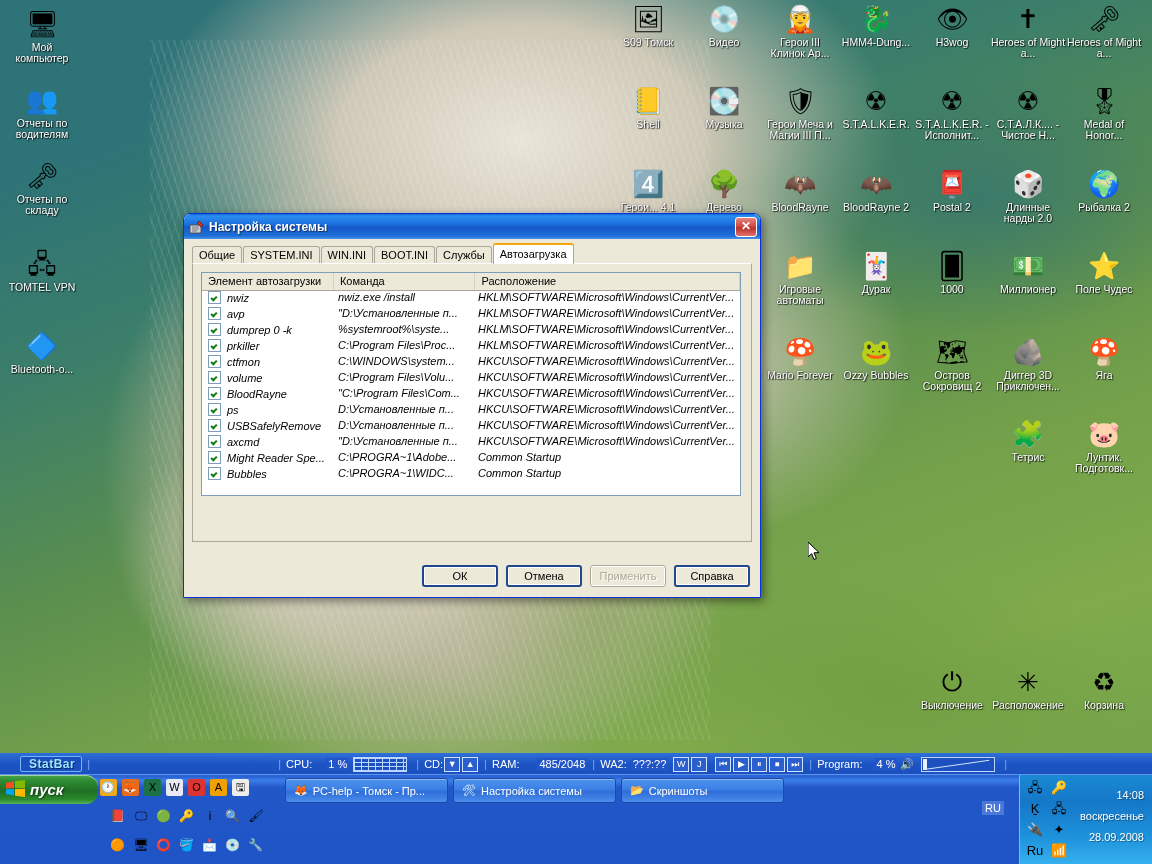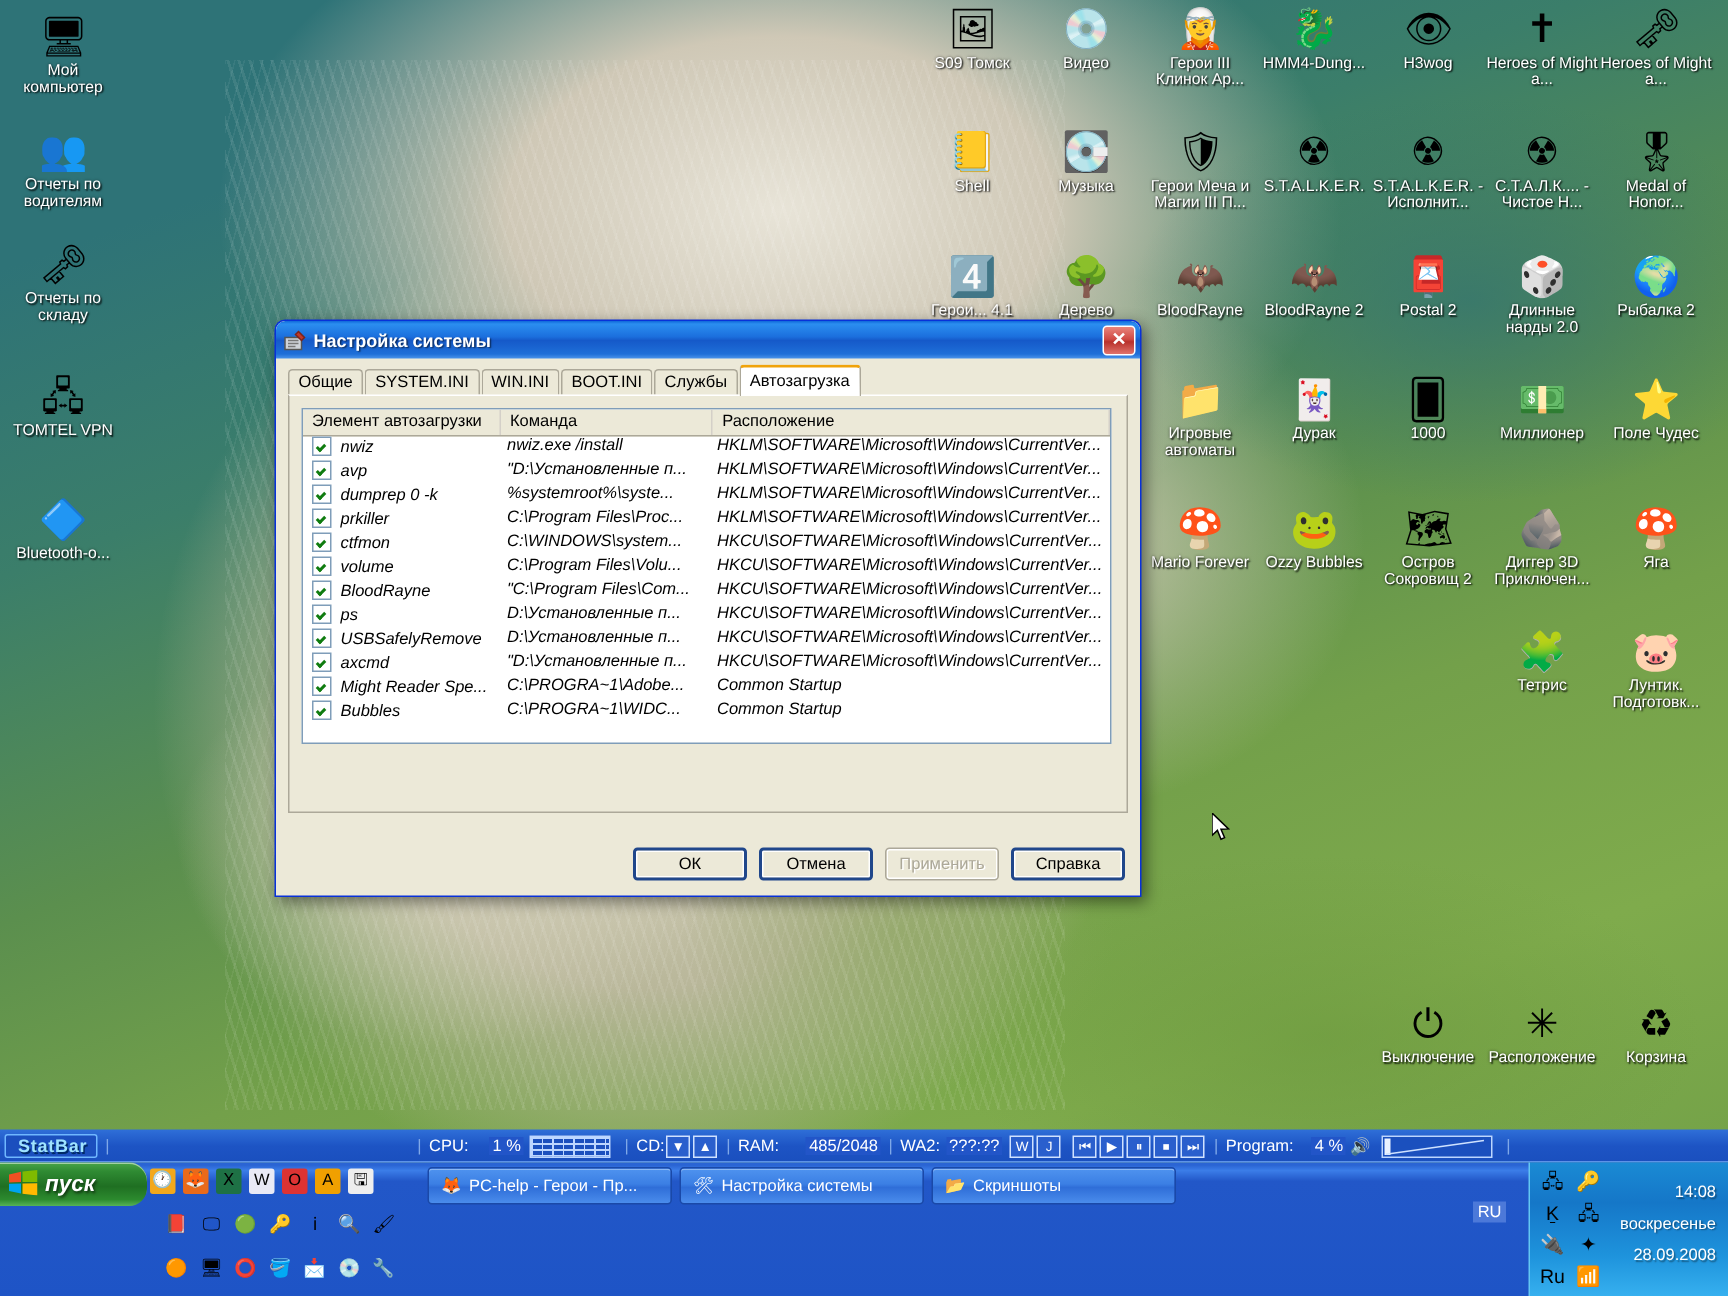--- a/index.html
+++ b/index.html
@@ -76,21 +76,21 @@
   .btn.def{border:2px solid #20478b;}
   .btn[disabled]{color:#aca899;text-shadow:1px 1px 0 #fff;cursor:default;border-color:#aca899;}
   .panel-btns{position:absolute;right:10px;bottom:8px;display:flex;gap:8px;}
   .dlg-btns{position:absolute;right:10px;bottom:10px;display:flex;gap:8px;justify-content:space-between;}
   
   #statbar{position:absolute;left:0;bottom:89px;width:1152px;height:22px;
     background:linear-gradient(180deg,#2f6fd8 0%,#1d54c4 50%,#1a4fbe 100%);
     display:flex;align-items:center;color:#fff;font-size:11px;}
   #statbar .logo{font-weight:bold;font-size:12px;color:#9fe3ff;padding:0 6px 0 8px;
     text-shadow:1px 1px 0 #002a66;letter-spacing:.5px;
-    border:1px solid #6fb7ff;background:#1b4fbe;margin-left:3px;border-radius:2px;}
+    border:1px solid #6fb7ff;background:#1b4fbe;margin-left:20px;border-radius:2px;}
   .sb-sep{padding:0 5px;color:#7fa8e8;}
   .sb-val{background:#2255c8;padding:0 2px;}
   .sb-gauge{width:52px;height:13px;border:1px solid #bcd6ff;background:#1b50be;
     background-image:repeating-linear-gradient(90deg,#bcd6ff 0 1px,transparent 1px 7px),
       repeating-linear-gradient(0deg,#bcd6ff 0 1px,transparent 1px 4px);margin:0 4px;}
   .sb-sq{width:14px;height:13px;border:1px solid #cfe2ff;background:#2a5fcd;color:#fff;
     font-size:9px;line-height:12px;text-align:center;margin:0 1px;cursor:pointer;}
   .sb-vol{width:72px;height:13px;border:1px solid #bcd6ff;background:#1b50be;margin:0 4px;position:relative;}
   .sb-vol::after{content:"";position:absolute;left:2px;bottom:1px;width:66px;height:0;
     border-bottom:1px solid #cfe2ff;transform:rotate(-8deg);transform-origin:left bottom;}
@@ -503,21 +503,21 @@
       <span class="qi" style="background: rgb(233, 106, 26);">🦊</span>
       <span class="qi" style="background: rgb(30, 113, 69);">Ⅹ</span>
       <span class="qi" style="background: rgb(233, 233, 245);">W</span>
       <span class="qi" style="background: rgb(221, 51, 51);">O</span>
       <span class="qi" style="background: rgb(240, 160, 0);">A</span>
       <span class="qi" style="background: rgb(238, 238, 238);">🖫</span>
     </div>
   <div class="tbtns" id="tbtns">
       <div class="tbtn">
         <span class="ic">🦊</span>
-        <span class="tx">PC-help - Герои - Пр...</span>
+        <span class="tx">PC-help - Томск - Пр...</span>
       </div>
       <div class="tbtn">
         <span class="ic">🛠</span>
         <span class="tx">Настройка системы</span>
       </div>
       <div class="tbtn">
         <span class="ic">📂</span>
         <span class="tx">Скриншоты</span>
       </div>
     </div>

